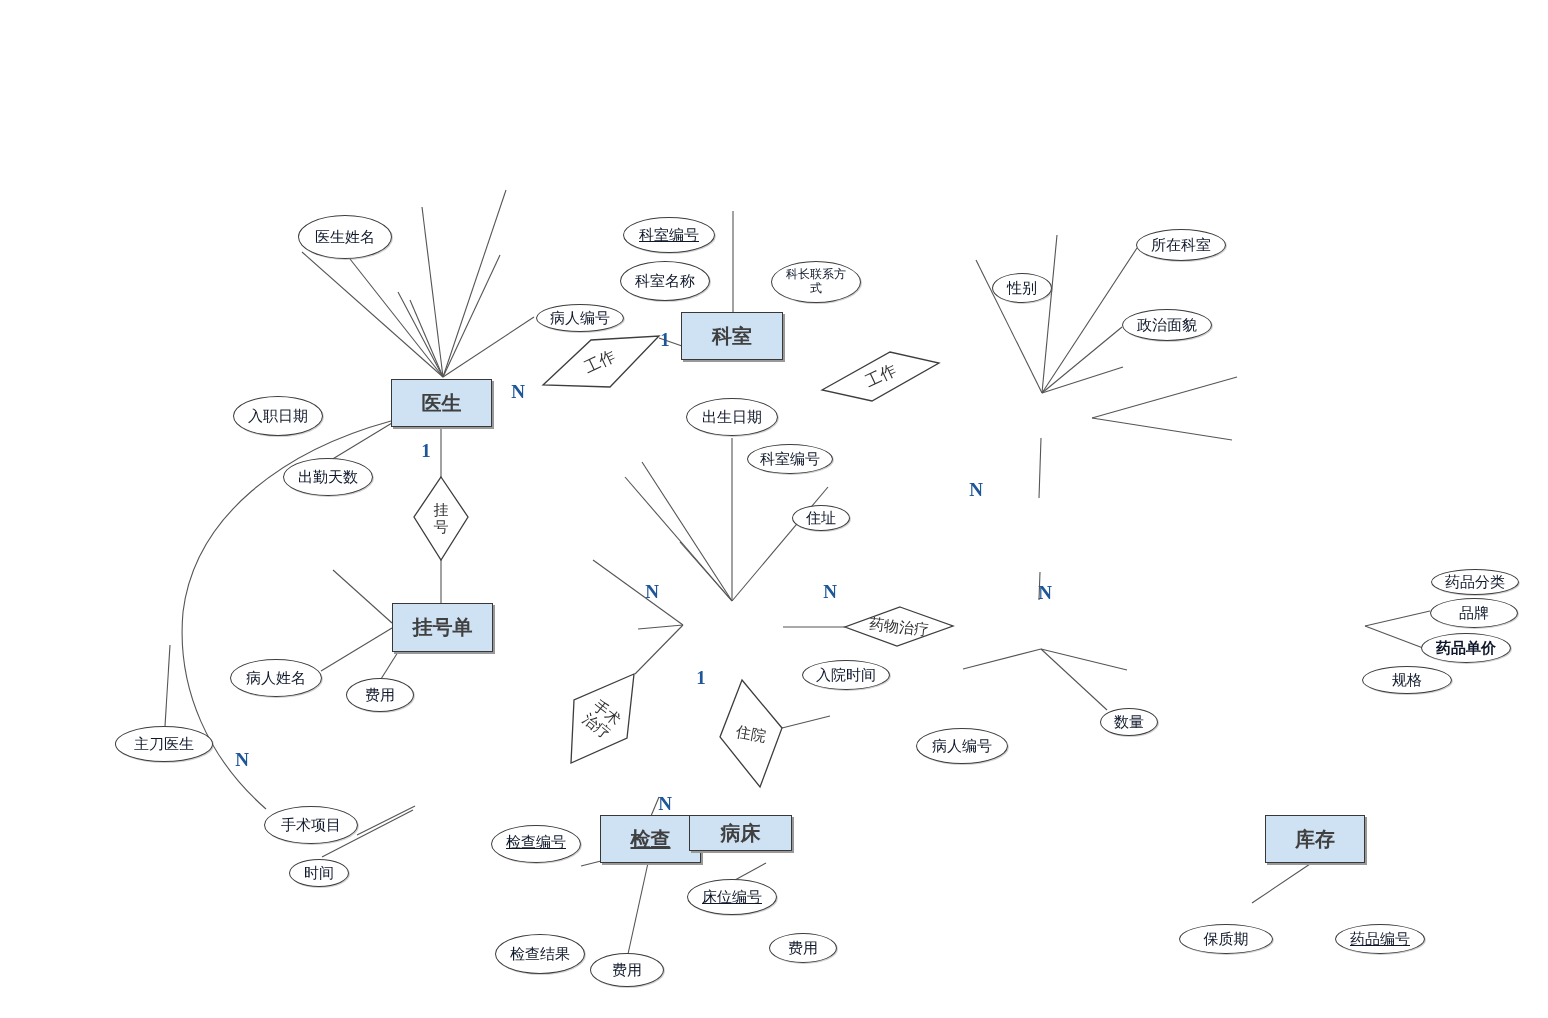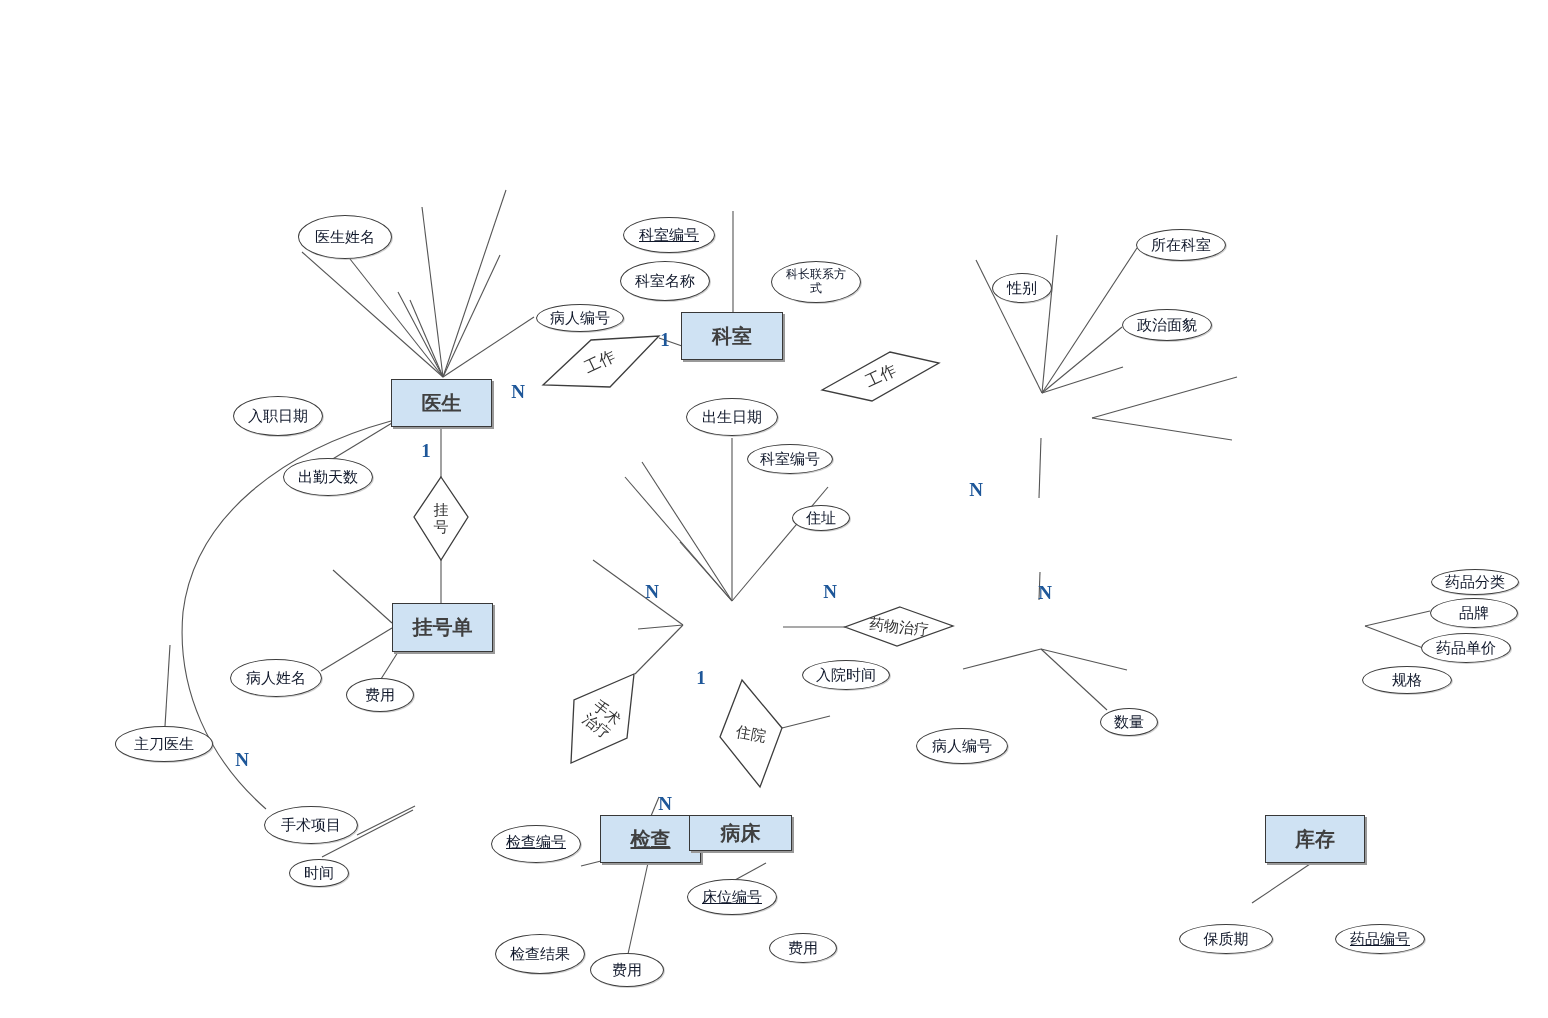--- a/index.html
+++ b/index.html
@@ -134,21 +134,21 @@
   <div class="ellipse node" style="left:747px;top:444px;width:86px;height:30px;">科室编号</div>
   <div class="ellipse node" style="left:792px;top:505px;width:58px;height:26px;">住址</div>
   <div class="ellipse node" style="left:802px;top:660px;width:88px;height:30px;">入院时间</div>
   <div class="ellipse node" style="left:992px;top:273px;width:60px;height:30px;">性别</div>
   <div class="ellipse node" style="left:1136px;top:229px;width:90px;height:32px;">所在科室</div>
   <div class="ellipse node" style="left:1122px;top:309px;width:90px;height:32px;">政治面貌</div>
   <div class="ellipse node" style="left:916px;top:728px;width:92px;height:36px;">病人编号</div>
   <div class="ellipse node" style="left:1100px;top:708px;width:58px;height:28px;">数量</div>
   <div class="ellipse node" style="left:1431px;top:569px;width:88px;height:26px;">药品分类</div>
   <div class="ellipse node" style="left:1430px;top:598px;width:88px;height:30px;">品牌</div>
-  <div class="ellipse node" style="left:1421px;top:633px;width:90px;height:30px;">药品单价</div>
+  <div class="ellipse node" style="left:1421px;top:633px;width:90px;height:30px;font-weight:bold;">药品单价</div>
   <div class="ellipse node" style="left:1362px;top:666px;width:90px;height:28px;">规格</div>
   <div class="ellipse node u" style="left:491px;top:825px;width:90px;height:38px;font-family:Liberation Mono, monospace;">检查编号</div>
   <div class="ellipse node" style="left:495px;top:934px;width:90px;height:40px;">检查结果</div>
   <div class="ellipse node" style="left:590px;top:953px;width:74px;height:34px;">费用</div>
   <div class="ellipse node u" style="left:687px;top:879px;width:90px;height:36px;">床位编号</div>
   <div class="ellipse node" style="left:769px;top:933px;width:68px;height:30px;">费用</div>
   <div class="ellipse node" style="left:1179px;top:924px;width:94px;height:30px;">保质期</div>
   <div class="ellipse node u" style="left:1335px;top:924px;width:90px;height:30px;">药品编号</div>
 
   <div class="card node" style="left:506px;top:381px;">N</div>

